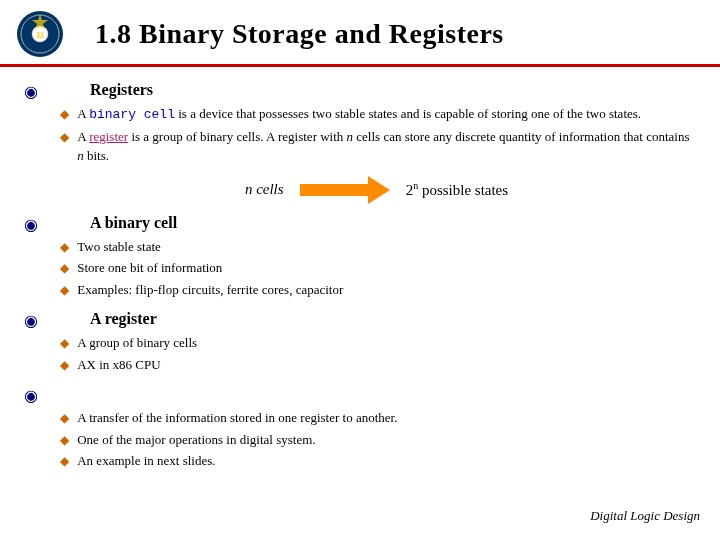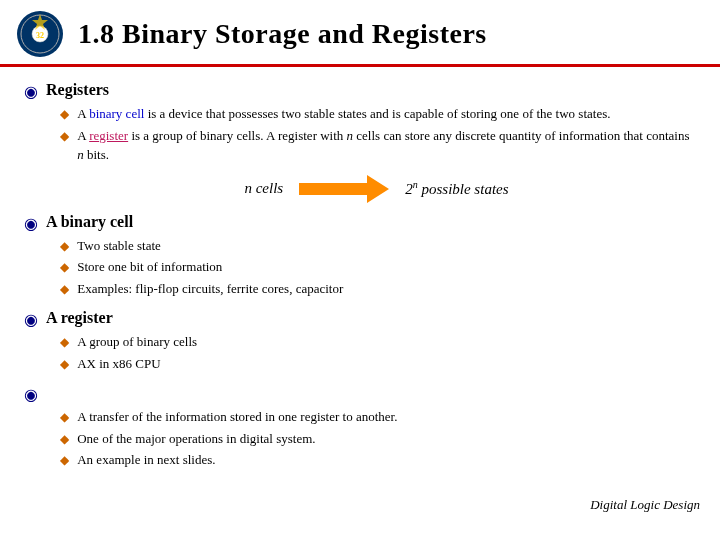--- a/index.html
+++ b/index.html
@@ -13,20 +13,21 @@
       overflow: hidden;
       position: relative;
     }
 
     
     .header {
       display: flex;
       align-items: center;
       padding: 10px 16px 6px 16px;
       border-bottom: 3px solid #cc0000;
+      gap: 17px;
     }
 
     .logo {
       width: 48px;
       height: 48px;
       margin-right: 14px;
       flex-shrink: 0;
     }
 
     .header-title {
@@ -57,20 +58,21 @@
       font-size: 16px;
       margin-right: 8px;
       margin-top: 1px;
       flex-shrink: 0;
     }
 
     .section-title {
       font-size: 16px;
       font-weight: bold;
       color: #000000;
+      margin-left: 44px;
     }
 
     .sub-items {
       margin-left: 36px;
       margin-top: 2px;
     }
 
     .sub-item {
       display: flex;
       align-items: flex-start;
@@ -84,21 +86,21 @@
       margin-top: 2px;
       flex-shrink: 0;
     }
 
     .sub-text {
       font-size: 13px;
       line-height: 1.45;
       color: #000000;
     }
 
-    .link-blue { color: #0000cc; }
+    .link-blue { color: #0000cc; font-family: Liberation Mono, monospace; }
     .link-green { color: #be185d; text-decoration: underline; }
 
     
     .ncells-row {
       display: flex;
       align-items: center;
       justify-content: center;
       margin: 8px 0 10px 0;
       gap: 0;
     }
@@ -111,32 +113,31 @@
     }
 
     .arrow-container {
       display: flex;
       align-items: center;
       margin-right: 16px;
     }
 
     .possible-states {
       font-size: 15px;
-      font-style: italic;
     }
 
     sup {
       font-size: 10px;
       vertical-align: super;
     }
 
     
     .footer {
       position: absolute;
-      bottom: 27px;
+      bottom: 16px;
       right: 20px;
       font-size: 13px;
       color: #000000;
       font-style: italic;
     }
   </style>
 </head>
 <body>
 
 <div class="header">

